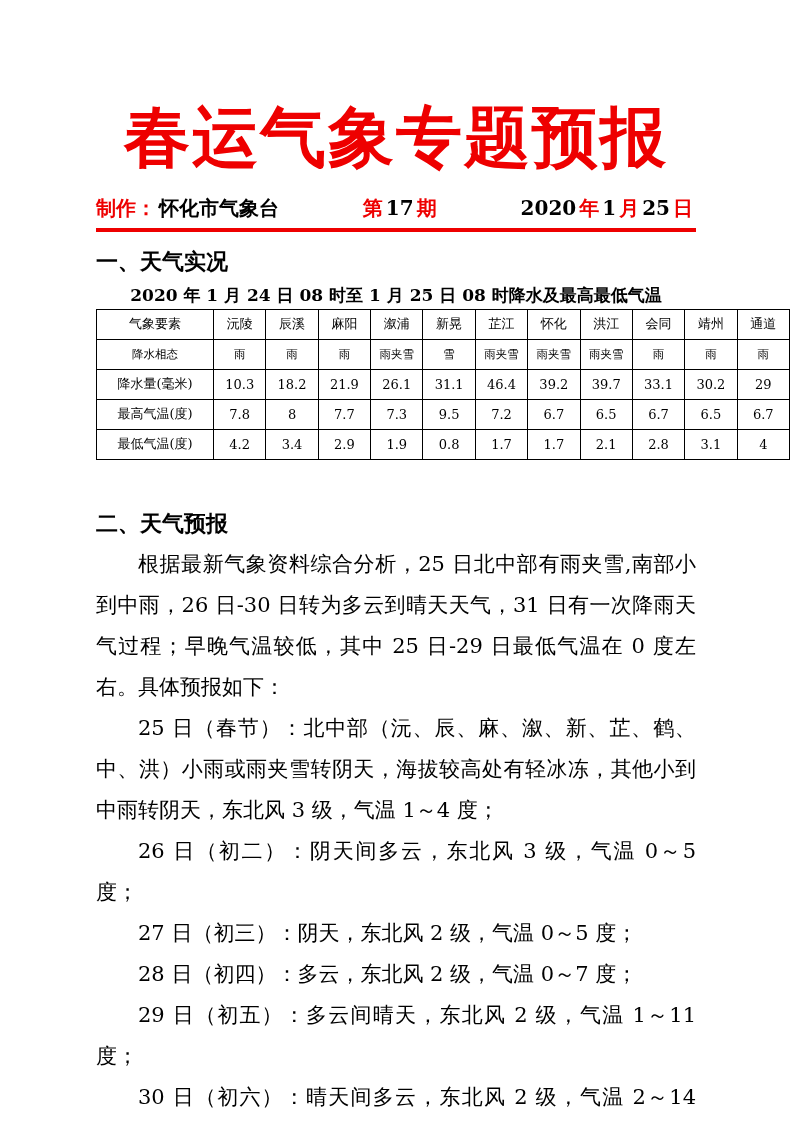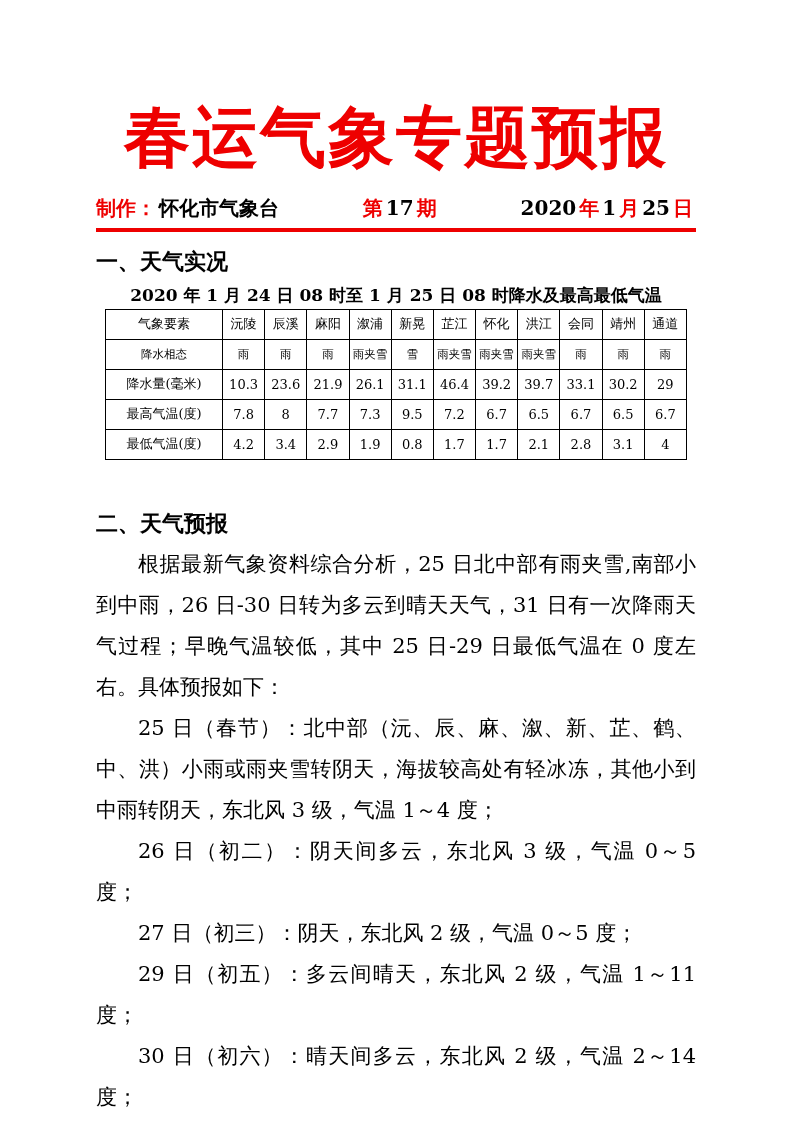--- a/index.html
+++ b/index.html
@@ -58,21 +58,21 @@
   
   .table-title {
     text-align: center;
     font-size: 17px;
     font-weight: bold;
     margin: 0 0 2px 0;
   }
   table.weather {
     border-collapse: collapse;
     table-layout: fixed;
-    width: 582px;
+    width: 694px;
     margin: 0 auto;
   }
   table.weather td {
     border: 1px solid #000000;
     text-align: center;
     vertical-align: middle;
     height: 29px;
     font-size: 13px;
     padding: 0 1px;
     overflow: hidden;
@@ -140,21 +140,21 @@
       <td>雨夹雪</td>
       <td>雨夹雪</td>
       <td>雨夹雪</td>
       <td>雨</td>
       <td>雨</td>
       <td>雨</td>
     </tr>
     <tr>
       <td class="label-col">降水量(毫米)</td>
       <td>10.3</td>
-      <td>23.6</td>
+      <td>18.2</td>
       <td>21.9</td>
       <td>26.1</td>
       <td>31.1</td>
       <td>46.4</td>
       <td>39.2</td>
       <td>39.7</td>
       <td>33.1</td>
       <td>30.2</td>
       <td>29</td>
     </tr>
@@ -190,16 +190,17 @@
     </table>
 
   <h2 class="section-heading s2-heading">二、天气预报</h2>
 
   <p class="body-text"><b>根据最新气象资料综合分析，</b><span>25 日北中部有雨夹雪,南部小到中雨，26 日-30 日转为多云到晴天天气，31 日有一次降雨天气过程；早晚气温较低，其中 25 日-29 日最低气温在 0 度左右。</span><b>具体预报如下：</b></p>
 
   <p class="body-text">25 日（春节）：北中部（沅、辰、麻、溆、新、芷、鹤、中、洪）小雨或雨夹雪转阴天，海拔较高处有轻冰冻，其他小到中雨转阴天，东北风 3 级，气温 1～4 度；</p>
 
   <p class="body-text">26 日（初二）：阴天间多云，东北风 3 级，气温 0～5 度；</p>
   <p class="body-text">27 日（初三）：阴天，东北风 2 级，气温 0～5 度；</p>
+  <p class="body-text">28 日（初四）：多云，东北风 2 级，气温 0～7 度；</p>
   <p class="body-text">29 日（初五）：多云间晴天，东北风 2 级，气温 1～11 度；</p>
   <p class="body-text">30 日（初六）：晴天间多云，东北风 2 级，气温 2～14 度；</p>
 
 </div>
 
 </body></html>

